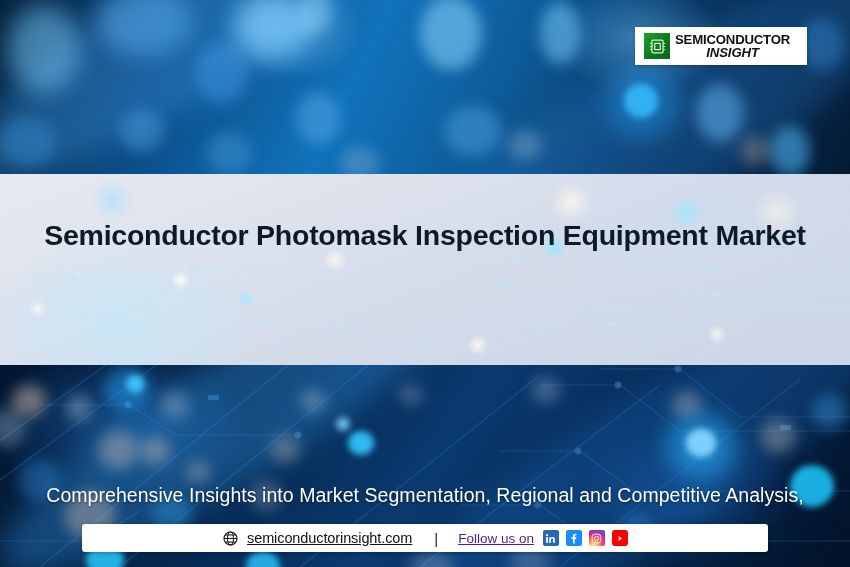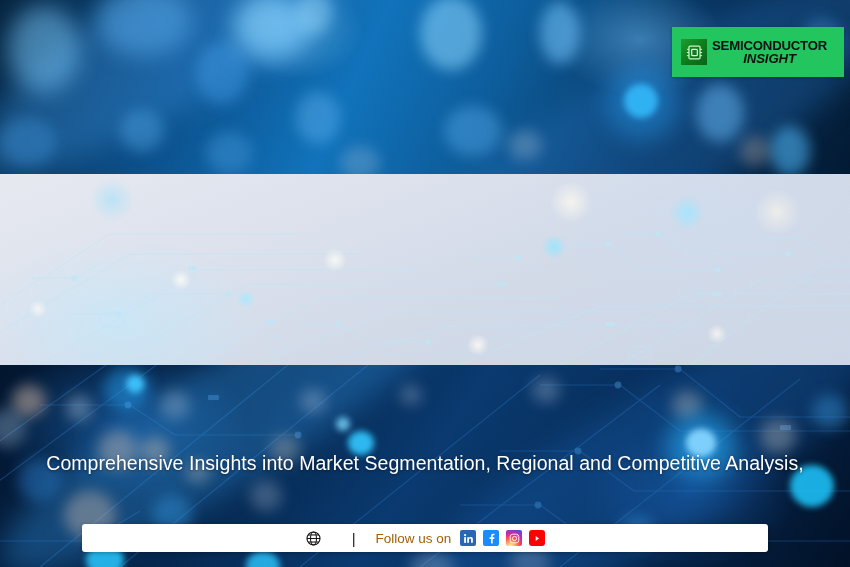--- a/index.html
+++ b/index.html
@@ -87,23 +87,23 @@
   .circuit-dark {
     position: absolute;
     left: 0; top: 0;
     width: 850px; height: 202px;
     opacity: 0.55;
   }
 
   
   .logo-box {
     position: absolute;
-    left: 672px; top: 27px;
-    width: 172px; height: 50px;
-    background: #22c55e;
+    left: 635px; top: 27px;
+    width: 172px; height: 38px;
+    background: #ffffff;
     display: flex;
     align-items: center;
     justify-content: flex-start;
     box-shadow: 0 1px 3px rgba(0,0,0,0.25);
     z-index: 8;
   }
   .logo-mark {
     width: 26px; height: 26px;
     margin-left: 9px;
     flex: 0 0 auto;
@@ -166,21 +166,21 @@
     left: 20px; top: 450px;
     width: 810px;
     text-align: center;
     font-size: 19.5px;
     line-height: 27px;
     color: #ffffff;
     letter-spacing: 0.05px;
     z-index: 5;
     text-shadow: 0 1px 3px rgba(0,0,0,0.45);
   }
-  .desc-line { display: block; }
+  .desc-line { display: block; margin-top: 32px; }
 
   
   .footer-bar {
     position: absolute;
     left: 82px; top: 524px;
     width: 686px; height: 28px;
     background: #ffffff;
     border-radius: 3px;
     display: flex;
     align-items: center;
@@ -202,23 +202,24 @@
     white-space: nowrap;
   }
   .sep {
     margin: 0 20px 0 22px;
     color: #222222;
     font-size: 15px;
     line-height: 1;
   }
   .follow-label {
     font-size: 13.5px;
-    color: #a16207;
+    color: #4c1d95;
     margin-right: 9px;
     white-space: nowrap;
+    text-decoration: underline;
   }
   .social-row {
     display: flex;
     align-items: center;
     gap: 7px;
   }
   .social {
     width: 16px; height: 16px;
     border-radius: 2px;
     display: flex;
@@ -406,35 +407,37 @@
           <line x1="19" y1="16" x2="21.6" y2="16"></line>
         </g>
       </svg>
     </div>
     <div class="logo-text">
       <span class="logo-l1">SEMICONDUCTOR</span>
       <span class="logo-l2">INSIGHT</span>
     </div>
   </div>
 
+  <div class="title">Semiconductor Photomask Inspection Equipment Market</div>
 
   <div class="desc">
     <span class="desc-line">Comprehensive Insights into Market Segmentation, Regional and Competitive Analysis,</span>
   </div>
 
   <div class="footer-bar">
     <span class="globe-icon">
       <svg width="17" height="17" viewBox="0 0 24 24" fill="none" stroke="#111111" stroke-width="1.5">
         <circle cx="12" cy="12" r="9.2"></circle>
         <ellipse cx="12" cy="12" rx="4.2" ry="9.2"></ellipse>
         <line x1="2.8" y1="12" x2="21.2" y2="12"></line>
         <line x1="4.2" y1="7" x2="19.8" y2="7"></line>
         <line x1="4.2" y1="17" x2="19.8" y2="17"></line>
       </svg>
     </span>
+    <a class="site-link" href="#">semiconductorinsight.com</a>
     <span class="sep">|</span>
     <span class="follow-label">Follow us on</span>
     <span class="social-row">
       <span class="social s-linkedin">
         <svg width="11" height="11" viewBox="0 0 24 24" fill="#ffffff">
           <rect x="2.5" y="9" width="4" height="12.5"></rect>
           <circle cx="4.5" cy="4.6" r="2.4"></circle>
           <path d="M9.5 9h3.8v1.8c0.6-1.1 2-2.1 3.9-2.1 3.2 0 4.3 1.9 4.3 5.2v7.6h-4v-6.8c0-1.7-0.6-2.7-2.1-2.7-1.3 0-2 0.9-2.3 1.8-0.1 0.3-0.1 0.8-0.1 1.2v6.5h-4z"></path>
         </svg>
       </span>

